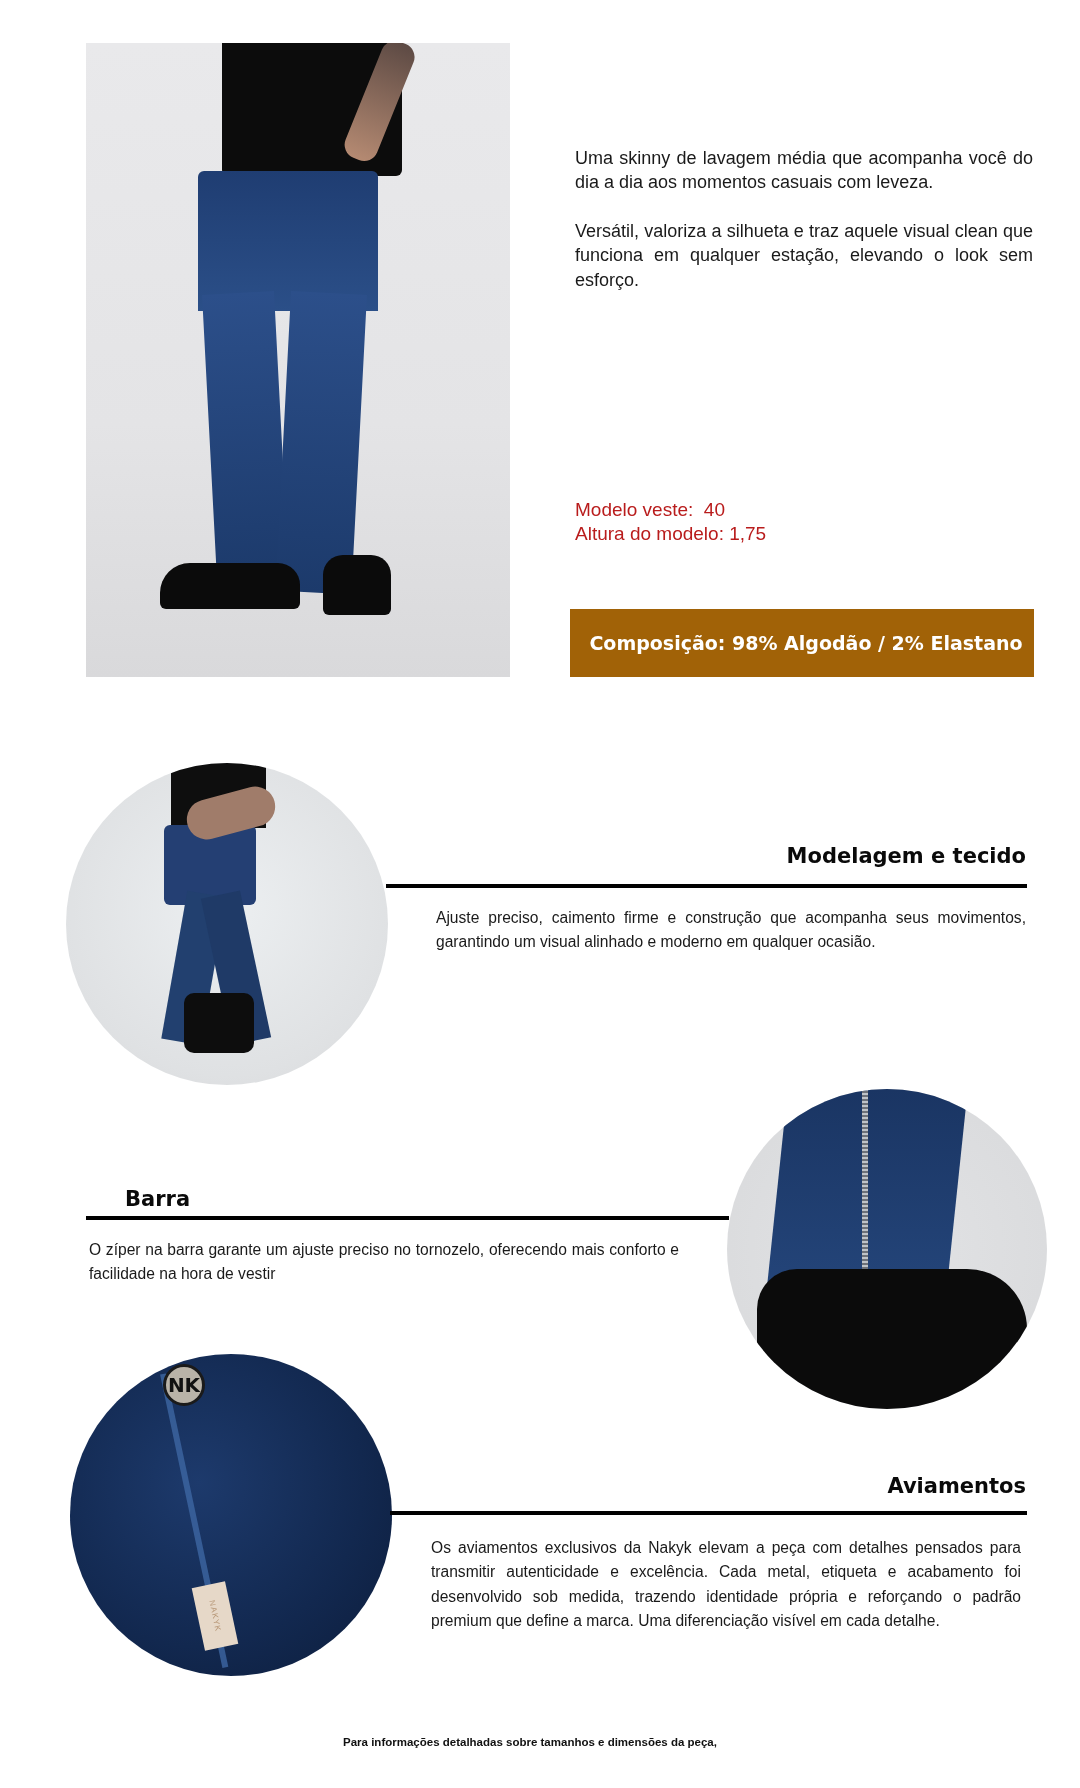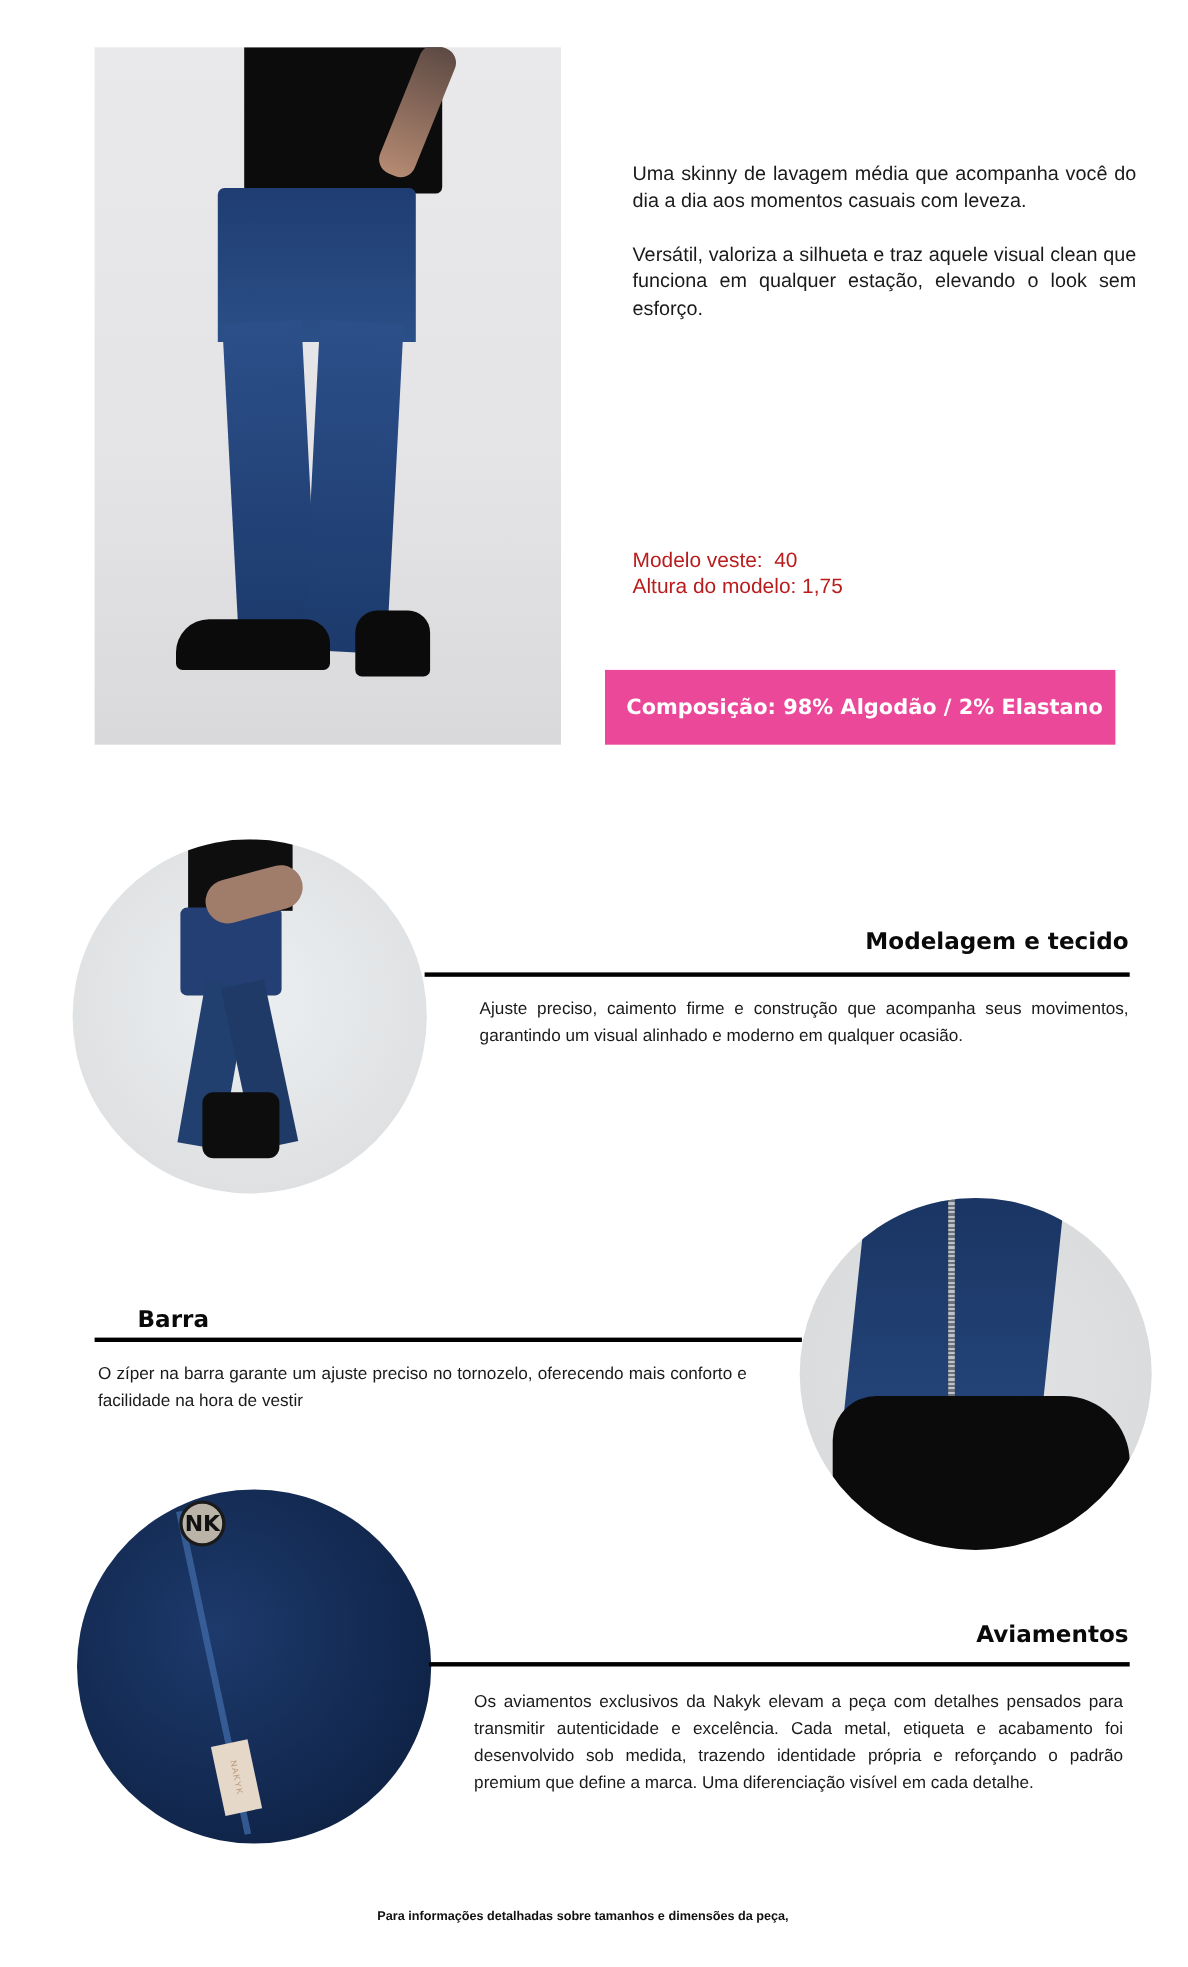--- a/index.html
+++ b/index.html
@@ -21,21 +21,21 @@
   .hero-photo .leg-r { position:absolute; left:205px; top:250px; width:76px; height:300px; background:linear-gradient(180deg,#2c4f8a,#1c3a6b); border-radius:0 0 10px 10px; transform:rotate(3deg); transform-origin:top; }
   .hero-photo .shoe-l { position:absolute; left:74px; top:520px; width:140px; height:46px; background:#0b0b0b; border-radius:30px 22px 6px 6px; }
   .hero-photo .shoe-r { position:absolute; left:237px; top:512px; width:68px; height:60px; background:#0b0b0b; border-radius:20px 20px 6px 6px; }
 
   
   .desc { left:575px; top:146px; width:458px; font-size:18px; line-height:24.4px; color:#1a1a1a; text-align:justify; }
   .desc p { margin-bottom:24px; }
   .model-info { left:575px; top:486px; font-size:19px; line-height:24.4px; color:#b91c1c;margin-top:12px; }
 
   .composition {
-    left:550px; top:609px; width:464px; height:68px; background:#ec4899;
+    left:570px; top:609px; width:464px; height:68px; background:#a16207;
     color:#fff; font-family:"DejaVu Sans", sans-serif; font-weight:bold; font-size:19px;
     display:flex; align-items:center; justify-content:center; padding-left:8px;
   }
 
   
   .circle { border-radius:50%; overflow:hidden; }
   .circle-1 { left:66px; top:763px; width:322px; height:322px; background:radial-gradient(circle at 50% 45%, #eceff1 0%, #dfe1e3 70%, #d6d7d9 100%); }
   .circle-1 .shirt { position:absolute; left:105px; top:0; width:95px; height:65px; background:#0e0e0e; }
   .circle-1 .arms { position:absolute; left:120px; top:30px; width:90px; height:40px; background:#a07c6a; border-radius:20px; transform:rotate(-15deg); }
   .circle-1 .jeans { position:absolute; left:98px; top:62px; width:92px; height:80px; background:#243f73; border-radius:6px; }

